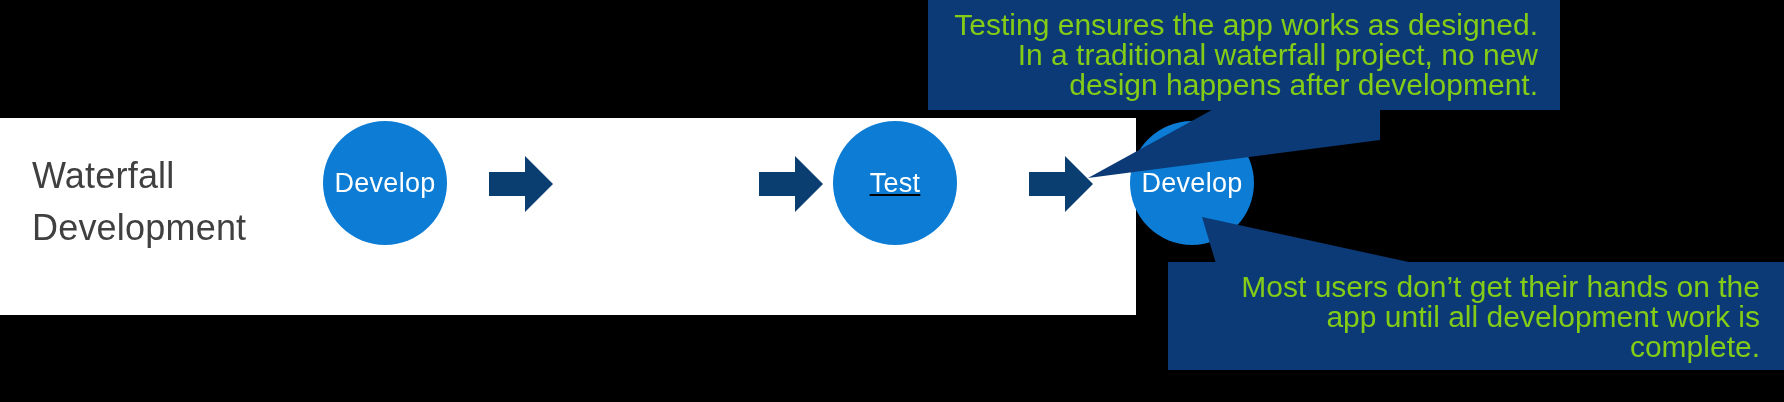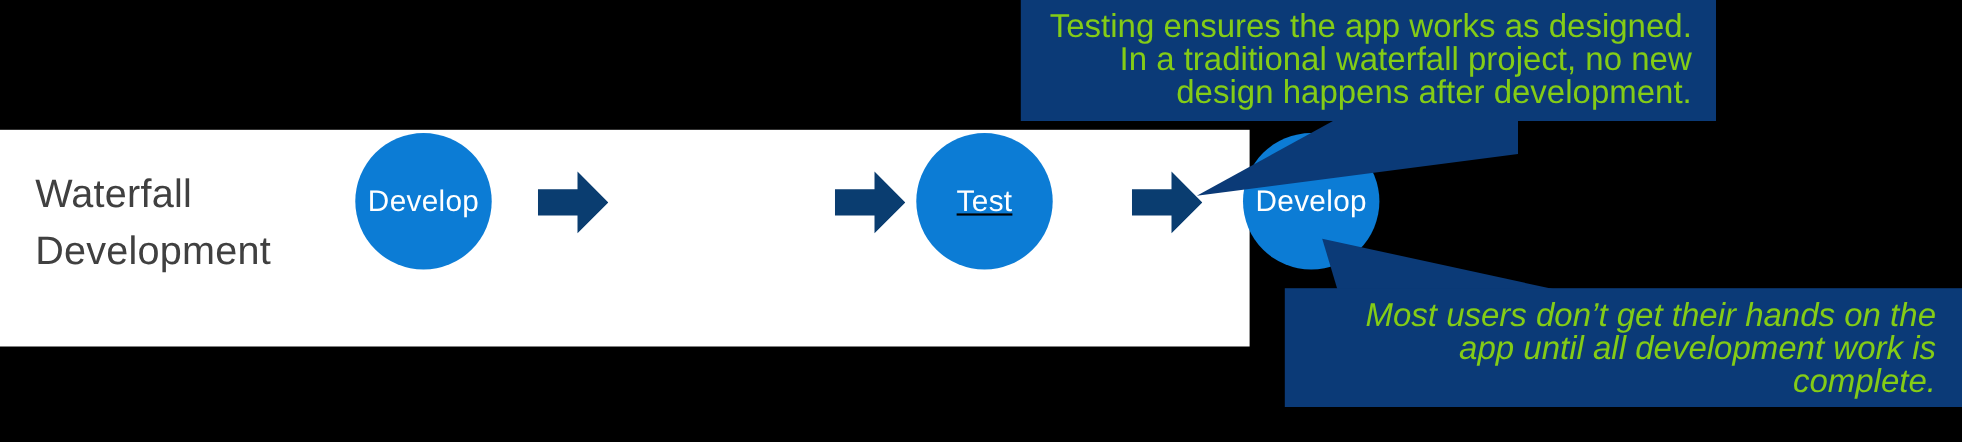--- a/index.html
+++ b/index.html
@@ -85,21 +85,20 @@
     width: 632px;
     height: 110px;
     padding: 10px 22px 0 22px;
   }
   #callout-release {
     left: 1168px;
     top: 262px;
     width: 616px;
     height: 108px;
     padding: 10px 24px 0 24px;
-    font-style: italic;
   }
 
   .callout-tail {
     position: absolute;
     pointer-events: none;
   }
   .callout-tail svg { display: block; }
   #tail-test { left: 1080px; top: 100px; width: 300px; height: 82px; }
   #tail-release { left: 1160px; top: 215px; width: 290px; height: 62px; }
 </style>

